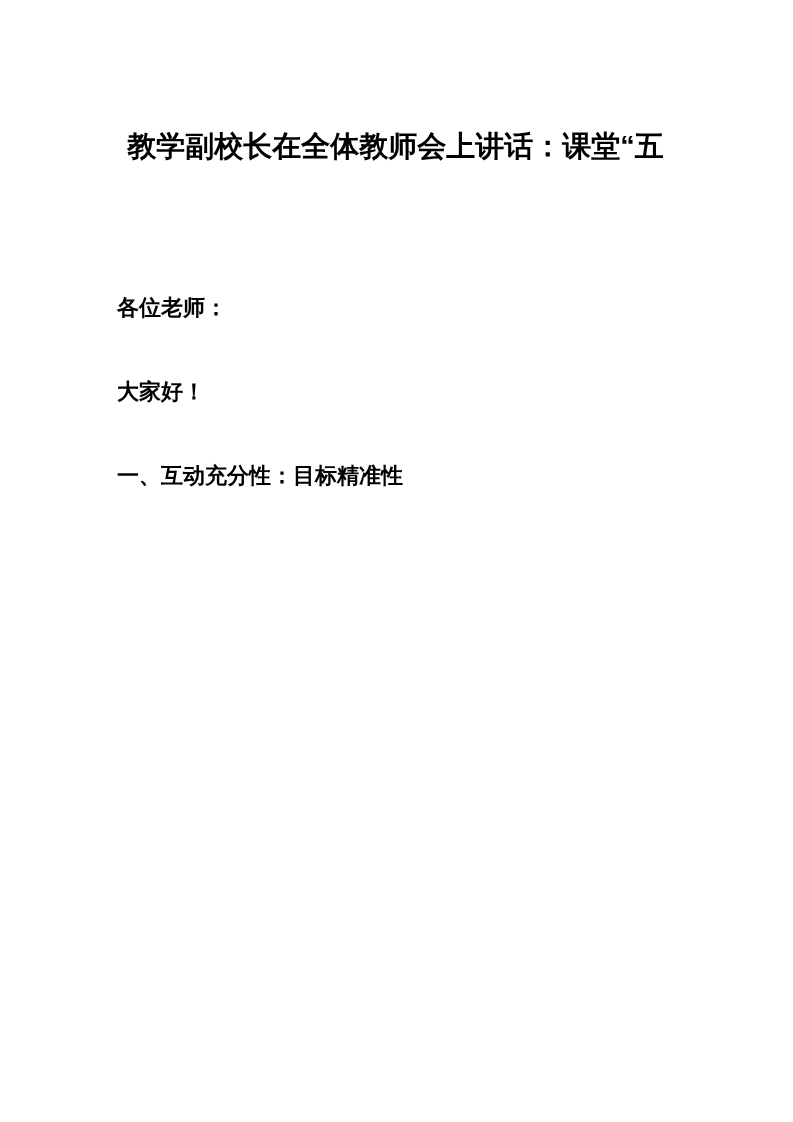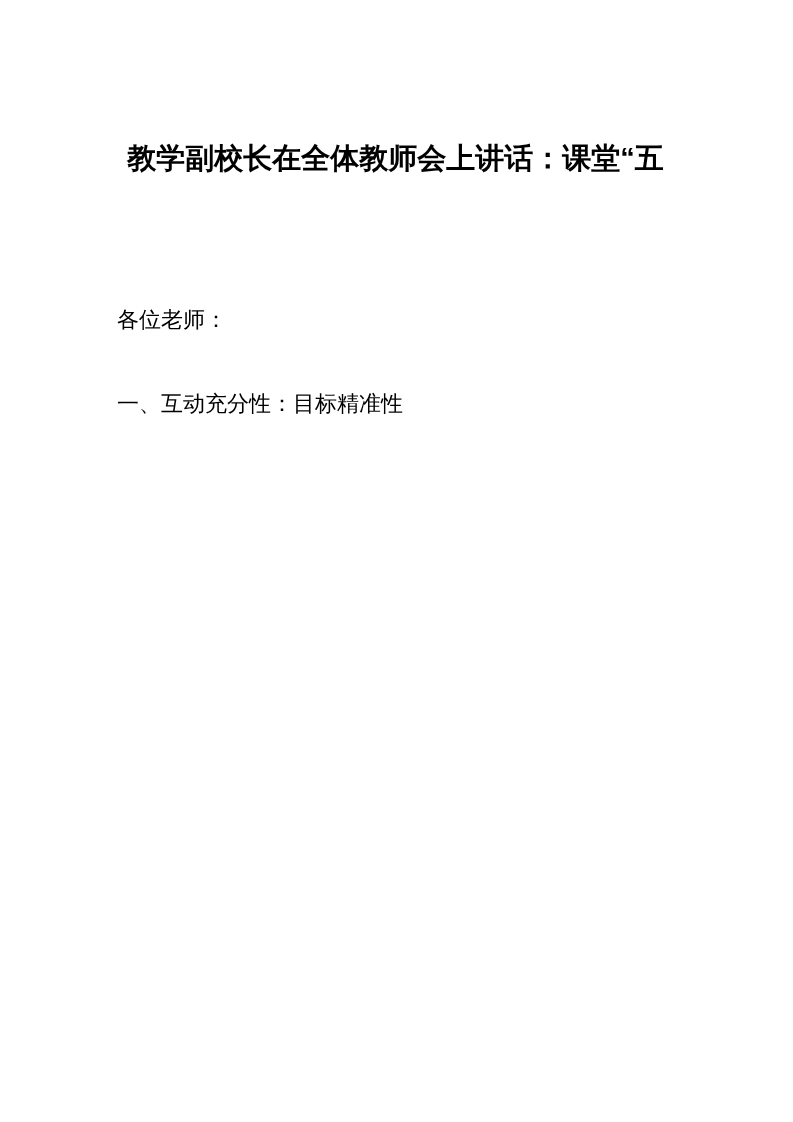--- a/index.html
+++ b/index.html
@@ -4,21 +4,21 @@
 <style>
   html, body {
     margin: 0;
     padding: 0;
     background: #ffffff;
   }
   .page {
     position: relative;
     width: 793px;
     height: 820px;
-    margin: 12px auto;
+    margin: 0 auto;
     background: #ffffff;
     box-sizing: border-box;
     padding: 97px 119px 0 117px;
     overflow: hidden;
     color: #000000;
     font-family: "Liberation Sans", "DejaVu Sans", sans-serif;
   }
   .doc-title {
     margin: 0 0 92px 0;
     font-size: 29px;
@@ -35,30 +35,32 @@
     margin: 0 0 42px 0;
     font-size: 22px;
     line-height: 42px;
     text-align: justify;
     text-justify: inter-ideograph;
     color: #000000;
     word-break: break-all;
   }
   .single-line {
     text-align: left;
+    font-weight: bold;
   }
 </style>
 </head>
 <body>
 
 <div class="page">
 
   <h1 class="doc-title">
     <span class="title-line">教学副校长在全体教师会上讲话：课堂“五</span>
   </h1>
 
   <p class="body-para single-line">各位老师：</p>
 
+  <p class="body-para single-line">大家好！</p>
 
 
   <p class="body-para single-line">一、互动充分性：目标精准性</p>
 
 </div>
 
 </body></html>

